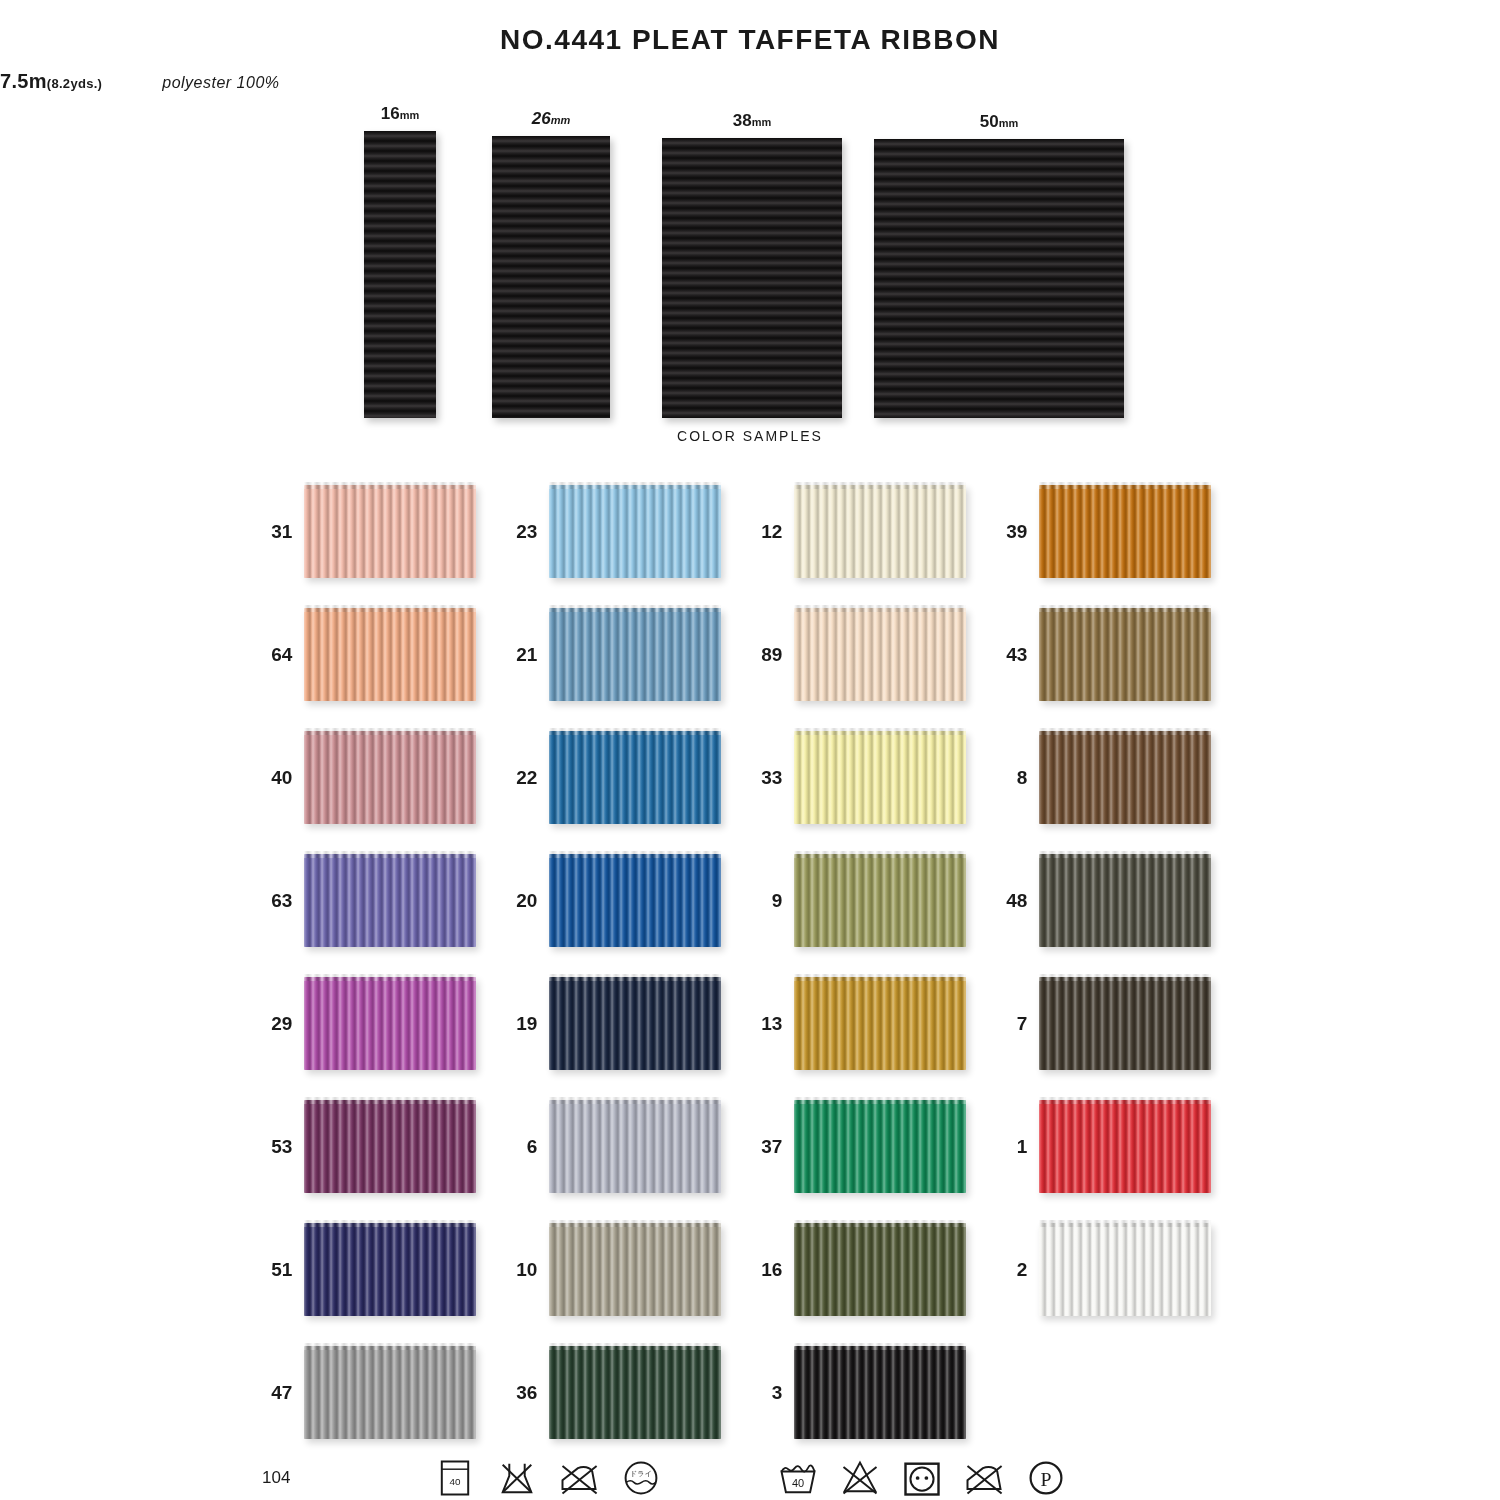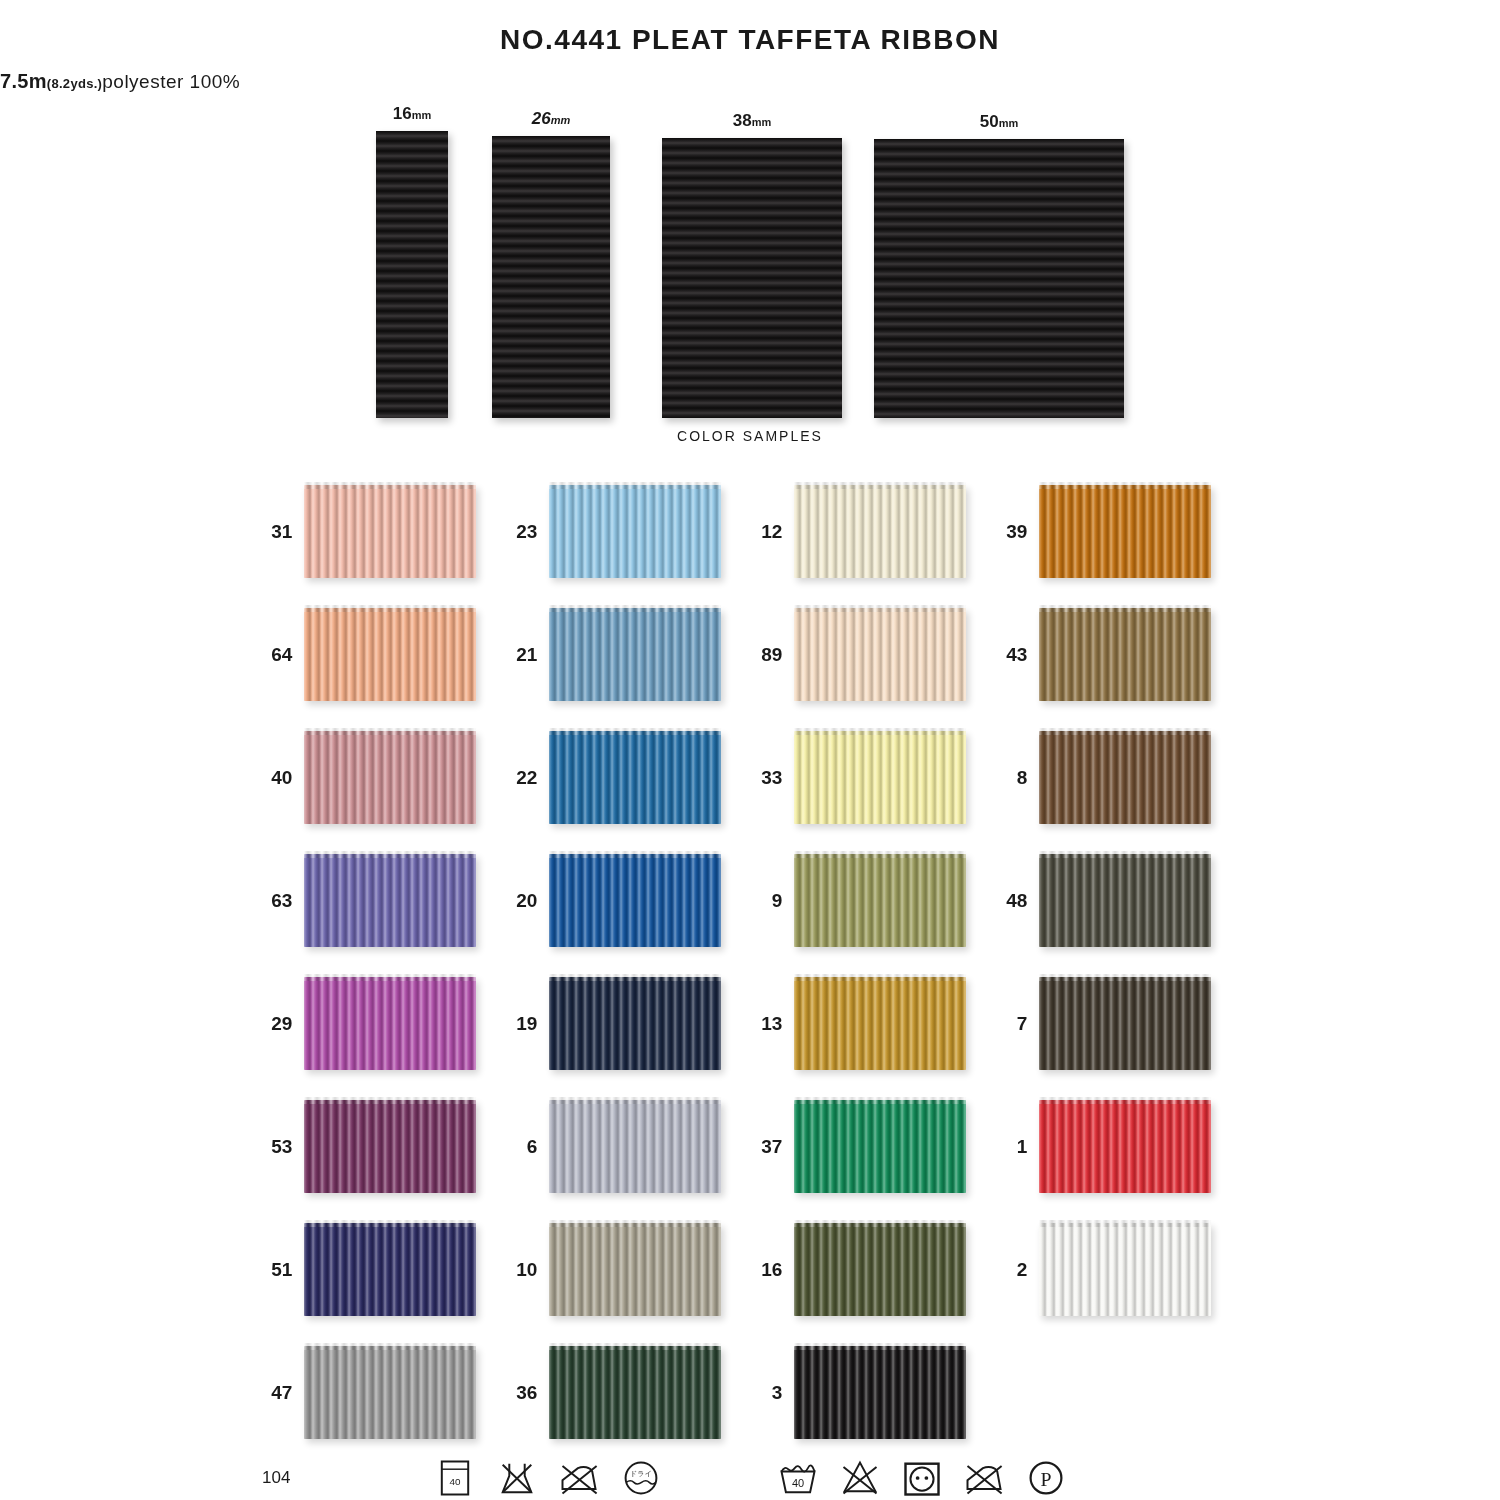--- a/index.html
+++ b/index.html
@@ -18,21 +18,21 @@
     text-align: center;
     font-size: 28px; font-weight: bold; letter-spacing: 1.5px;
   }
   .subline {
     position: absolute; top: 70px; left: 0; width: 1500px;
     text-align: center;
     display: flex; justify-content: flex-start; align-items: baseline;
   }
   .len { font-size: 20px; font-weight: bold; letter-spacing: .3px; }
   .len .small { font-size: 13px; font-weight: bold; }
-  .fiber { font-size: 19px; letter-spacing: .5px; }
+  .fiber { font-size: 16px; margin-left: 60px; letter-spacing: .5px; font-style: italic; }
 
   
   .widths { position: absolute; top: 98px; left: 0; width: 1500px; height: 320px; }
   .wcol { position: absolute; bottom: 0; }
   .wlabel {
     position: absolute; bottom: 100%; left: 0; width: 100%;
     text-align: center; font-size: 17px; font-weight: bold;
     padding-bottom: 7px; white-space: nowrap;
   }
   .wlabel .u { font-size: 11px; font-weight: bold; }
@@ -114,21 +114,21 @@
   <div class="title">NO.4441  PLEAT  TAFFETA  RIBBON</div>
 
   <div class="subline">
     <span class="len">
       <span>7.5m</span><span class="small">(8.2yds.)</span>
     </span>
     <span class="fiber">polyester  100%</span>
   </div>
 
   <div class="widths" id="widths">
-      <div class="wcol" style="left: 364px; margin-left: 12px;">
+      <div class="wcol" style="left: 364px;">
         <div class="wlabel"><span>16</span><span class="u">mm</span></div>
         <div class="ribbon-black" style="width: 72px; height: 287px;"></div>
       </div>
       <div class="wcol" style="left: 492px; font-style: italic;">
         <div class="wlabel"><span>26</span><span class="u">mm</span></div>
         <div class="ribbon-black" style="width: 118px; height: 282px;"></div>
       </div>
       <div class="wcol" style="left: 662px;">
         <div class="wlabel"><span>38</span><span class="u">mm</span></div>
         <div class="ribbon-black" style="width: 180px; height: 280px;"></div>

